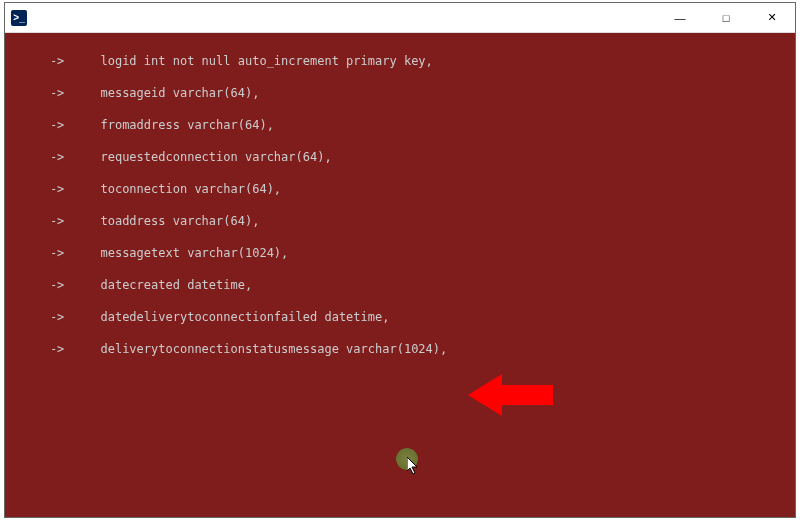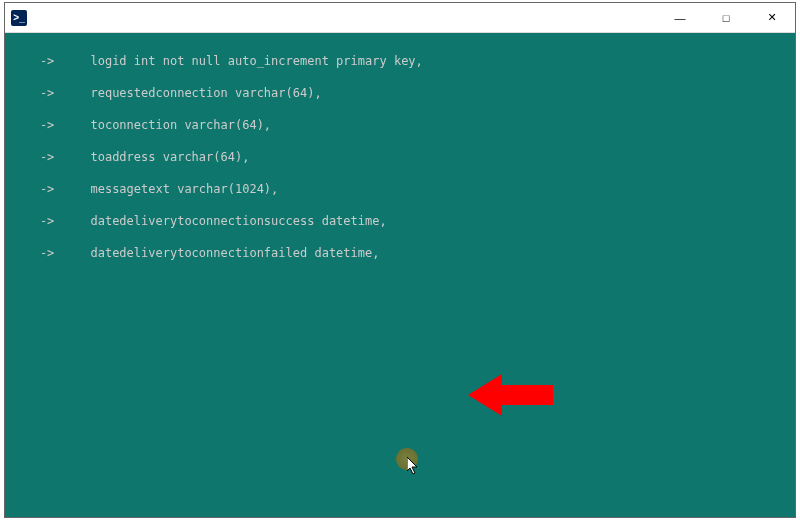--- a/index.html
+++ b/index.html
@@ -41,25 +41,25 @@
   .titlebar .spacer { flex: 1; }
   .titlebar .winbtn {
     width: 46px; height: 30px;
     display: flex; align-items: center; justify-content: center;
     font-family: "Segoe UI", sans-serif;
     font-size: 11px;
     color: #000;
   }
   .console {
     flex: 1;
-    background: #0f766e;
+    background: #7f1d1d;
     color: #cccccc;
     font-size: 12px;
     line-height: 16px;
-    padding: 4px 6px;
+    padding: 4px 16px;
     overflow: hidden;
     white-space: pre;
     position: relative;
   }
   .console .line { white-space: pre; }
   
   .arrow {
     position: absolute;
     left: 468px; top: 370px;
     pointer-events: none;
@@ -87,26 +87,29 @@
   <div class="titlebar">
     <div class="app-icon">&gt;_</div>
     <div class="spacer"></div>
     <div class="winbtn">—</div>
     <div class="winbtn">□</div>
     <div class="winbtn close">✕</div>
   </div>
 
   <div class="console">
 <div class="line">    -&gt;     logid int not null auto_increment primary key,</div>
+<div class="line">    -&gt;     messageid varchar(64),</div>
+<div class="line">    -&gt;     fromaddress varchar(64),</div>
 <div class="line">    -&gt;     requestedconnection varchar(64),</div>
 <div class="line">    -&gt;     toconnection varchar(64),</div>
 <div class="line">    -&gt;     toaddress varchar(64),</div>
 <div class="line">    -&gt;     messagetext varchar(1024),</div>
-<div class="line">    -&gt;     datedeliverytoconnectionsuccess datetime,</div>
+<div class="line">    -&gt;     datecreated datetime,</div>
 <div class="line">    -&gt;     datedeliverytoconnectionfailed datetime,</div>
+<div class="line">    -&gt;     deliverytoconnectionstatusmessage varchar(1024),</div>
 
 
 
 
 
 
 
 
 
 

